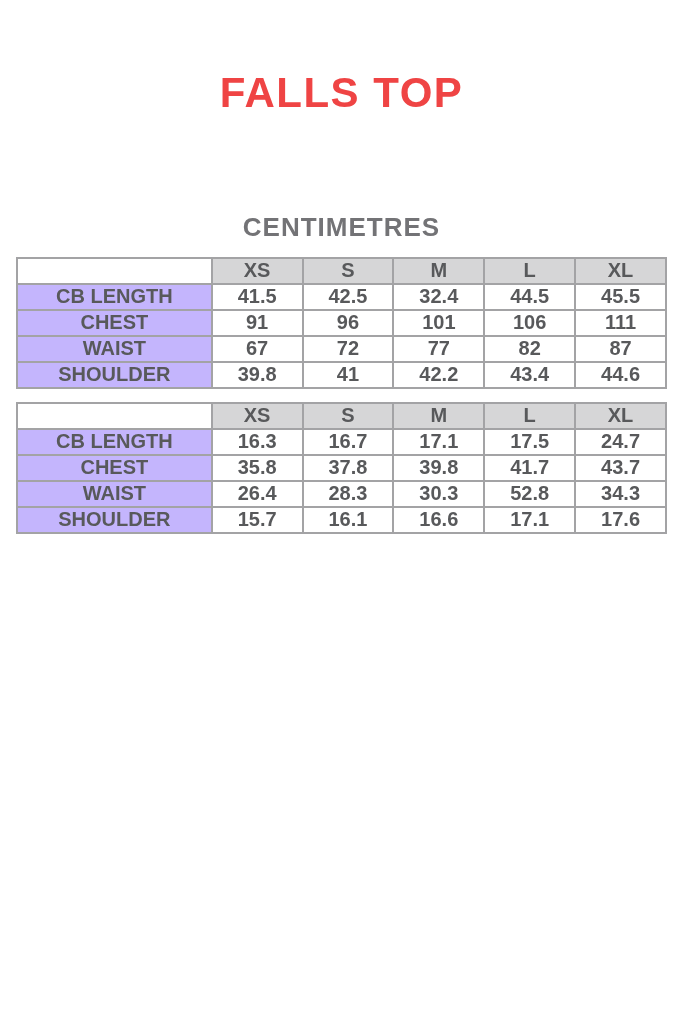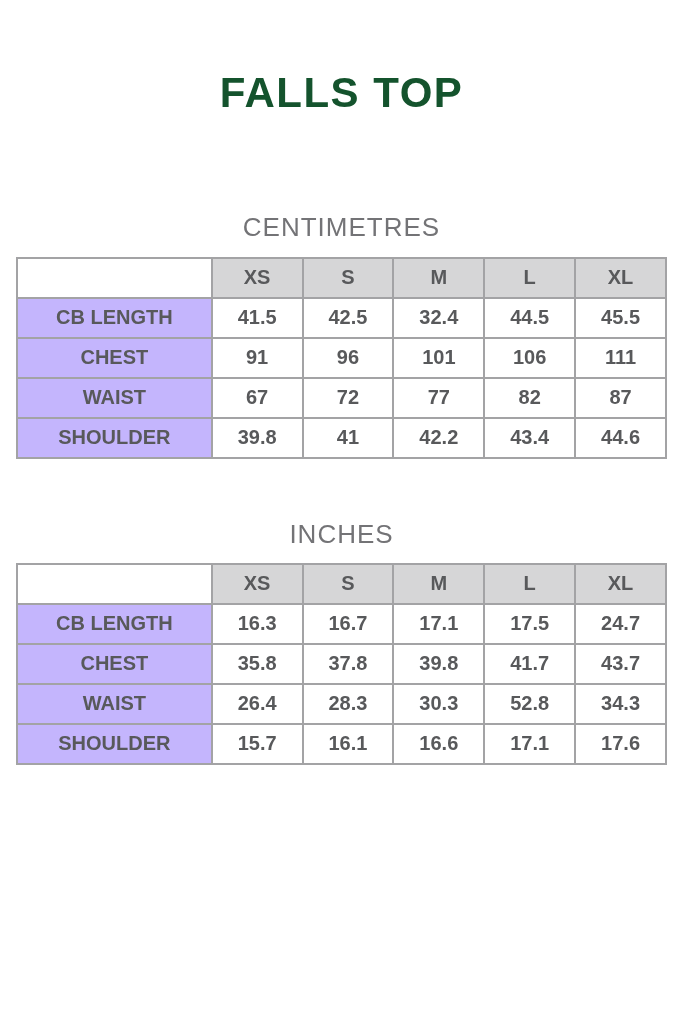--- a/index.html
+++ b/index.html
@@ -11,43 +11,43 @@
     font-family: "Liberation Sans", sans-serif;
     color: #58595b;
     overflow: hidden;
   }
   .page { width: 683px; padding-top: 68px; }
   .page-title {
     text-align: center;
     font-size: 42px;
     font-weight: 700;
     letter-spacing: 1.5px;
-    color: #14532d;
+    color: #ef4444;
     line-height: 1.2;
   }
   .section-heading {
     text-align: center;
     font-size: 26px;
-    font-weight: 400;
+    font-weight: 700;
     letter-spacing: 1px;
     color: #737376;
     line-height: 1.2;
   }
   .section-cm .section-heading { margin-top: 94px; }
   .section-in .section-heading { margin-top: 60px; }
   table.size-table {
     border-collapse: collapse;
     width: 651px;
     margin: 13px auto 0 auto;
     table-layout: fixed;
   }
   table.size-table th,
   table.size-table td {
     border: 2px solid #a3a3a5;
-    height: 40px;
+    height: 26px;
     text-align: center;
     vertical-align: middle;
     font-size: 20px;
     font-weight: 700;
     color: #58595b;
   }
   table.size-table col.label-col { width: 30%; }
   table.size-table col.size-col { width: 14%; }
   th.corner { background: #ffffff; }
   th.size-head { background: #d6d6d7; }
@@ -113,21 +113,20 @@
             <td class="value-cell">41</td>
             <td class="value-cell">42.2</td>
             <td class="value-cell">43.4</td>
             <td class="value-cell">44.6</td>
           </tr>
         </tbody>
     </table>
   </section>
 
   <section class="section-in">
-    <h2 class="section-heading">INCHES</h2>
     <table class="size-table">
       <colgroup>
         <col class="label-col">
           <col class="size-col">
           <col class="size-col">
         <col class="size-col">
           <col class="size-col">
           <col class="size-col">
       </colgroup>
       <thead>

